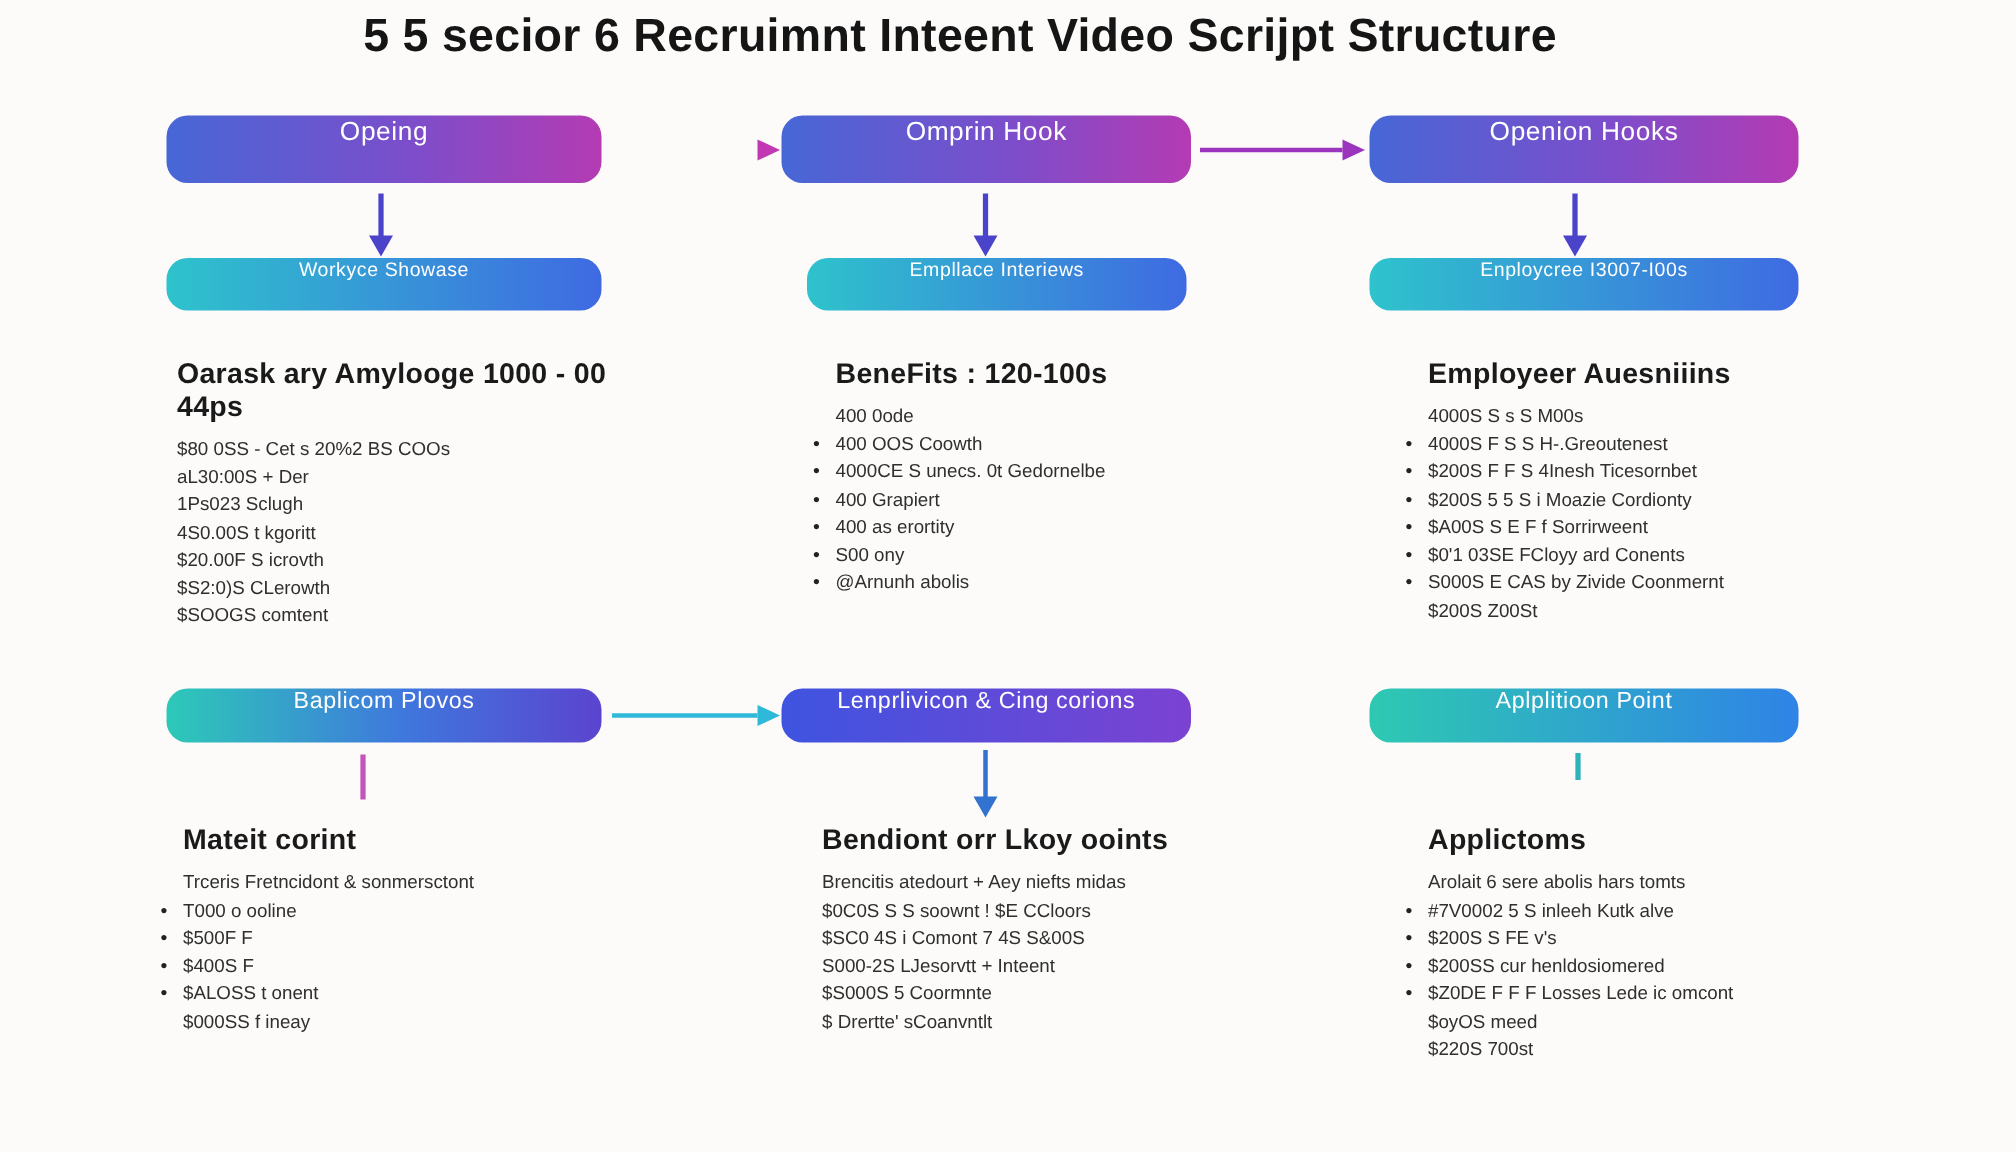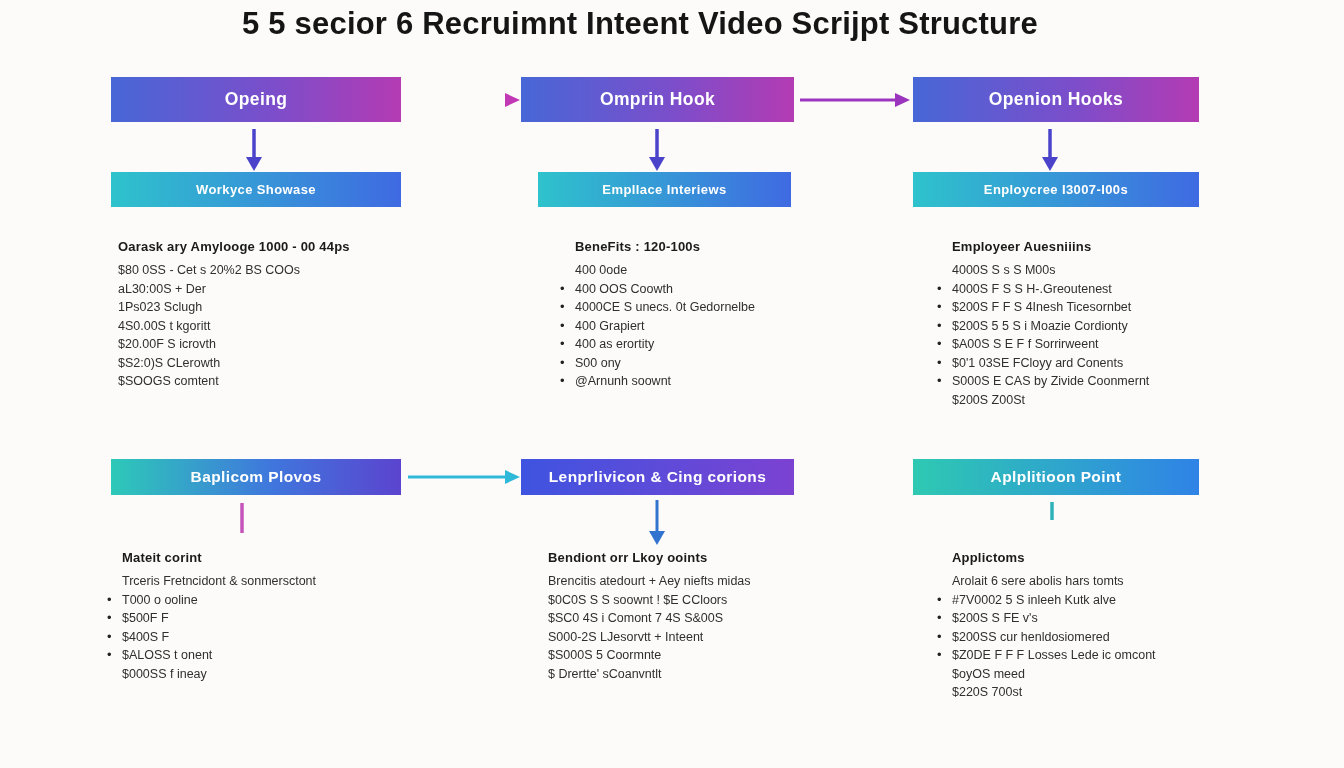--- a/index.html
+++ b/index.html
@@ -8,36 +8,36 @@
     background:#fcfbfa;
     font-family:"Liberation Sans", sans-serif;
     -webkit-font-smoothing:antialiased;
   }
   .title{
     position:absolute;top:6px;left:0;width:1280px;
     text-align:center;font-size:31px;font-weight:700;color:#151515;
     letter-spacing:.2px;
   }
   .box{
-    position:absolute;display:flex;align-items:center;justify-content:center;
-    color:#ffffff;font-weight:700;border-radius:0;text-align:center;
+    position:absolute;display:flex;align-items:flex-start;justify-content:center;
+    color:#ffffff;font-weight:400;border-radius:14px;text-align:center;
     letter-spacing:.4px;
   }
   .row1{top:77px;height:45px;font-size:17.5px;}
   .row2{top:172px;height:35px;font-size:13px;}
   .row3{top:459px;height:36px;font-size:15.5px;}
   .c1{left:111px;width:290px;}
   .c3{left:913px;width:286px;}
   .grad-a{background:linear-gradient(90deg,#4767d6 0%,#7b4ecb 55%,#b43bb3 100%);}
   .grad-b{background:linear-gradient(90deg,#2ec3cc 0%,#3f6ae2 100%);}
   .grad-c{background:linear-gradient(90deg,#2dc9b8 0%,#3f77dd 55%,#5b44cf 100%);}
   .grad-d{background:linear-gradient(90deg,#3e54e0 0%,#7c42d2 100%);}
   .grad-e{background:linear-gradient(90deg,#2ec9b2 0%,#2f83e6 100%);}
   .list{position:absolute;width:320px;color:#2f2f2f;}
-  .list .heading{font-size:13px;font-weight:700;color:#1a1a1a;margin-bottom:7px;letter-spacing:.2px;}
+  .list .heading{font-size:19px;font-weight:700;color:#1a1a1a;margin-bottom:7px;letter-spacing:.2px;}
   .list .line{position:relative;font-size:12.5px;line-height:18.5px;white-space:nowrap;}
   .list .line.bullet::before{
     content:'\2022';position:absolute;left:-15px;top:0;font-size:13px;color:#222;
   }
   .arrows{position:absolute;left:0;top:0;pointer-events:none;}
 </style>
 </head>
 <body>
 
 <div class="title">5 5 secior 6 Recruimnt Inteent Video Scrijpt Structure</div>
@@ -77,30 +77,30 @@
   <div>
       <div class="line">$80 0SS - Cet s 20%2 BS COOs</div>
       <div class="line">aL30:00S + Der</div>
       <div class="line">1Ps023 Sclugh</div>
       <div class="line">4S0.00S t kgoritt</div>
       <div class="line">$20.00F S icrovth</div>
       <div class="line">$S2:0)S CLerowth</div>
       <div class="line">$SOOGS comtent</div>
     </div>
 </div>
-<div class="list" style="left:575px;top:239px;">
+<div class="list" style="left:557px;top:239px;">
   <div class="heading">BeneFits : 120-100s</div>
   <div>
       <div class="line">400 0ode</div>
       <div class="line bullet">400 OOS Coowth</div>
       <div class="line bullet">4000CE S unecs. 0t Gedornelbe</div>
       <div class="line bullet">400 Grapiert</div>
       <div class="line bullet">400 as erortity</div>
       <div class="line bullet">S00 ony</div>
-      <div class="line bullet">@Arnunh soownt</div>
+      <div class="line bullet">@Arnunh abolis</div>
     </div>
 </div>
 <div class="list" style="left:952px;top:239px;">
   <div class="heading">Employeer Auesniiins</div>
   <div>
       <div class="line">4000S S s S M00s</div>
       <div class="line bullet">4000S F S S H-.Greoutenest</div>
       <div class="line bullet">$200S F F S 4Inesh Ticesornbet</div>
       <div class="line bullet">$200S 5 5 S i Moazie Cordionty</div>
       <div class="line bullet">$A00S S E F f Sorrirweent</div>

